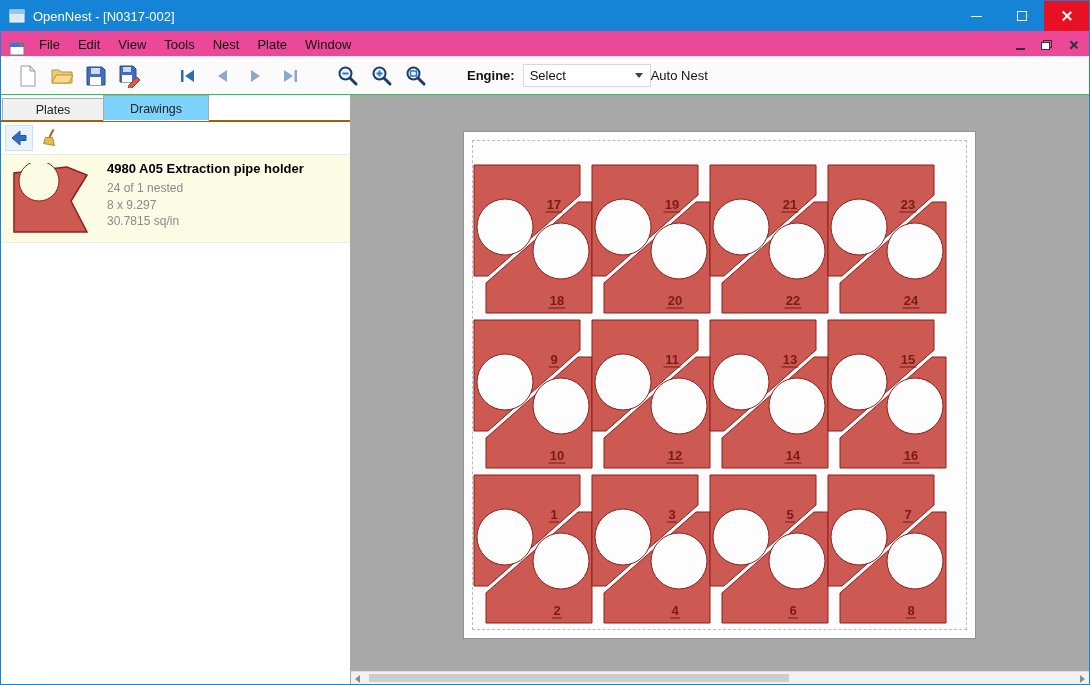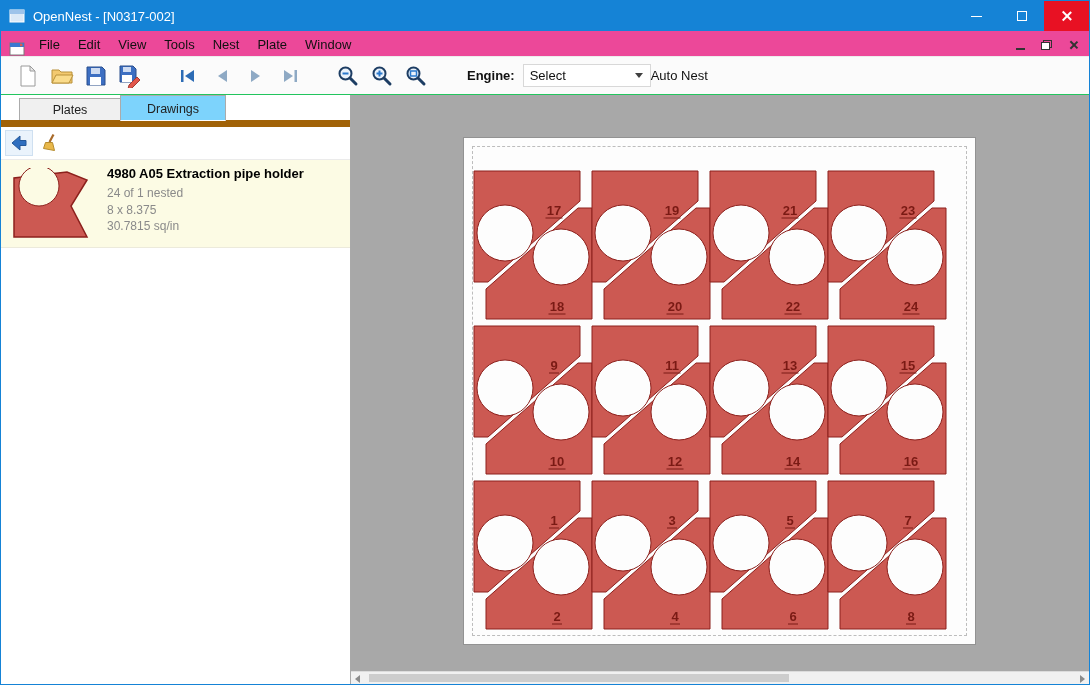--- a/index.html
+++ b/index.html
@@ -43,37 +43,37 @@
 .grp{margin-left:24px;display:flex}
 .engine-label{font-size:13px;font-weight:bold;margin-left:34px;color:#111}
 .combo{width:128px;height:23px;border:1px solid #d8d8d8;background:#fff;display:flex;align-items:center;margin-left:8px}
 .combo .val{flex:1;font-size:13px;padding-left:6px;color:#111}
 .combo-arrow{width:0;height:0;border-left:4px solid transparent;border-right:4px solid transparent;border-top:5px solid #404040;margin-right:7px}
 .autonest{font-size:13px;color:#111}
 
 
 .main{flex:1;display:flex;min-height:0}
 .left-panel{flex:0 0 350px;width:350px;border-right:1px solid #a9a9a9;display:flex;flex-direction:column;background:#fff}
-.tabstrip{flex:0 0 27px;display:flex;align-items:flex-end;padding-left:18px;background:#fff;border-bottom:7px solid #a16207}
+.tabstrip{flex:0 0 27px;display:flex;align-items:flex-end;padding-left:1px;background:#fff;border-bottom:2px solid #a16207}
 .tab{font-size:12.5px;text-align:center;border:1px solid #ababab;color:#222}
 .tab.inactive{width:102px;height:22px;background:#f0f0f0;padding-top:4px;border-bottom:none}
 .tab.active{width:106px;height:26px;background:#7dd3fc;padding-top:6px;margin-left:-1px;margin-bottom:-1px;border-bottom:1px solid #fff;position:relative;z-index:2}
 .panel-toolbar{flex:0 0 33px;border-bottom:1px solid #ebebeb;display:flex;align-items:center;padding-left:4px}
 .panel-btn{width:28px;height:26px;display:flex;align-items:center;justify-content:center;margin-right:4px}
 .panel-btn.first{border:1px solid #cfe0f1;background:#eaf3fc}
 .panel-content{flex:1;overflow:hidden;background:#fff}
 .drawing-item{background:#fcfbe4;border-bottom:1px solid #eceadb;display:flex;padding:2px 6px;height:88px}
 .thumb{flex:0 0 92px;display:flex;align-items:center;justify-content:center}
 .item-info{flex:1;padding-left:8px;padding-top:4px}
 .item-title{font-size:13px;font-weight:bold;color:#000;margin-bottom:4px}
 .item-line{font-size:12px;color:#8a8a8a;line-height:16.5px}
 
 
 .canvas{flex:1;background:var(--canvas);position:relative;min-width:0}
-.plate{position:absolute;left:112px;top:42px;width:513px;height:508px;background:#fdfdfd;border:1px solid #929292}
+.plate{position:absolute;left:112px;top:36px;width:513px;height:508px;background:#fdfdfd;border:1px solid #929292}
 .plate-dash{position:absolute;left:8px;top:8px;right:8px;bottom:8px;border:1px dashed #bdbdbd}
 .nest-svg{position:absolute;left:0;top:0}
 .part-label{font-family:"Liberation Sans",sans-serif;font-size:13px;font-weight:bold;fill:var(--part-label)}
 .hscroll{position:absolute;left:0;right:0;bottom:0;height:13px;background:#f1f1f1;border-top:1px solid #dcdcdc}
 .hthumb{position:absolute;left:18px;width:420px;top:2px;bottom:2px;background:#cdcdcd}
 .hs-arrow{position:absolute;top:3px;width:0;height:0;border-top:4px solid transparent;border-bottom:4px solid transparent}
 .hs-left{left:4px;border-right:5px solid #8b8b8b}
 .hs-right{right:4px;border-left:5px solid #8b8b8b}
 
 
@@ -247,21 +247,21 @@
         <div class="drawing-item">
           <div class="thumb">
             <svg width="84" height="72">
               <path d="M3,69 L3,10 L56,4 L76,12 L60,38 L76,69 Z" fill="var(--part-fill)" stroke="var(--part-stroke)" stroke-width="1.5"></path>
               <circle cx="28" cy="18" r="20" fill="#fcfbe4" stroke="var(--part-stroke)"></circle>
             </svg>
           </div>
           <div class="item-info">
             <div class="item-title">4980 A05 Extraction pipe holder</div>
             <div class="item-line">24 of 1 nested</div>
-            <div class="item-line">8 x 8.375</div>
+            <div class="item-line">8 x 9.297</div>
             <div class="item-line">30.7815 sq/in</div>
           </div>
         </div>
       </div>
     </div>
 
     <div class="canvas">
       <div class="plate">
         <div class="plate-dash"></div>
         <svg id="nest-svg" class="nest-svg" width="513" height="508" viewBox="0 0 513 508">

